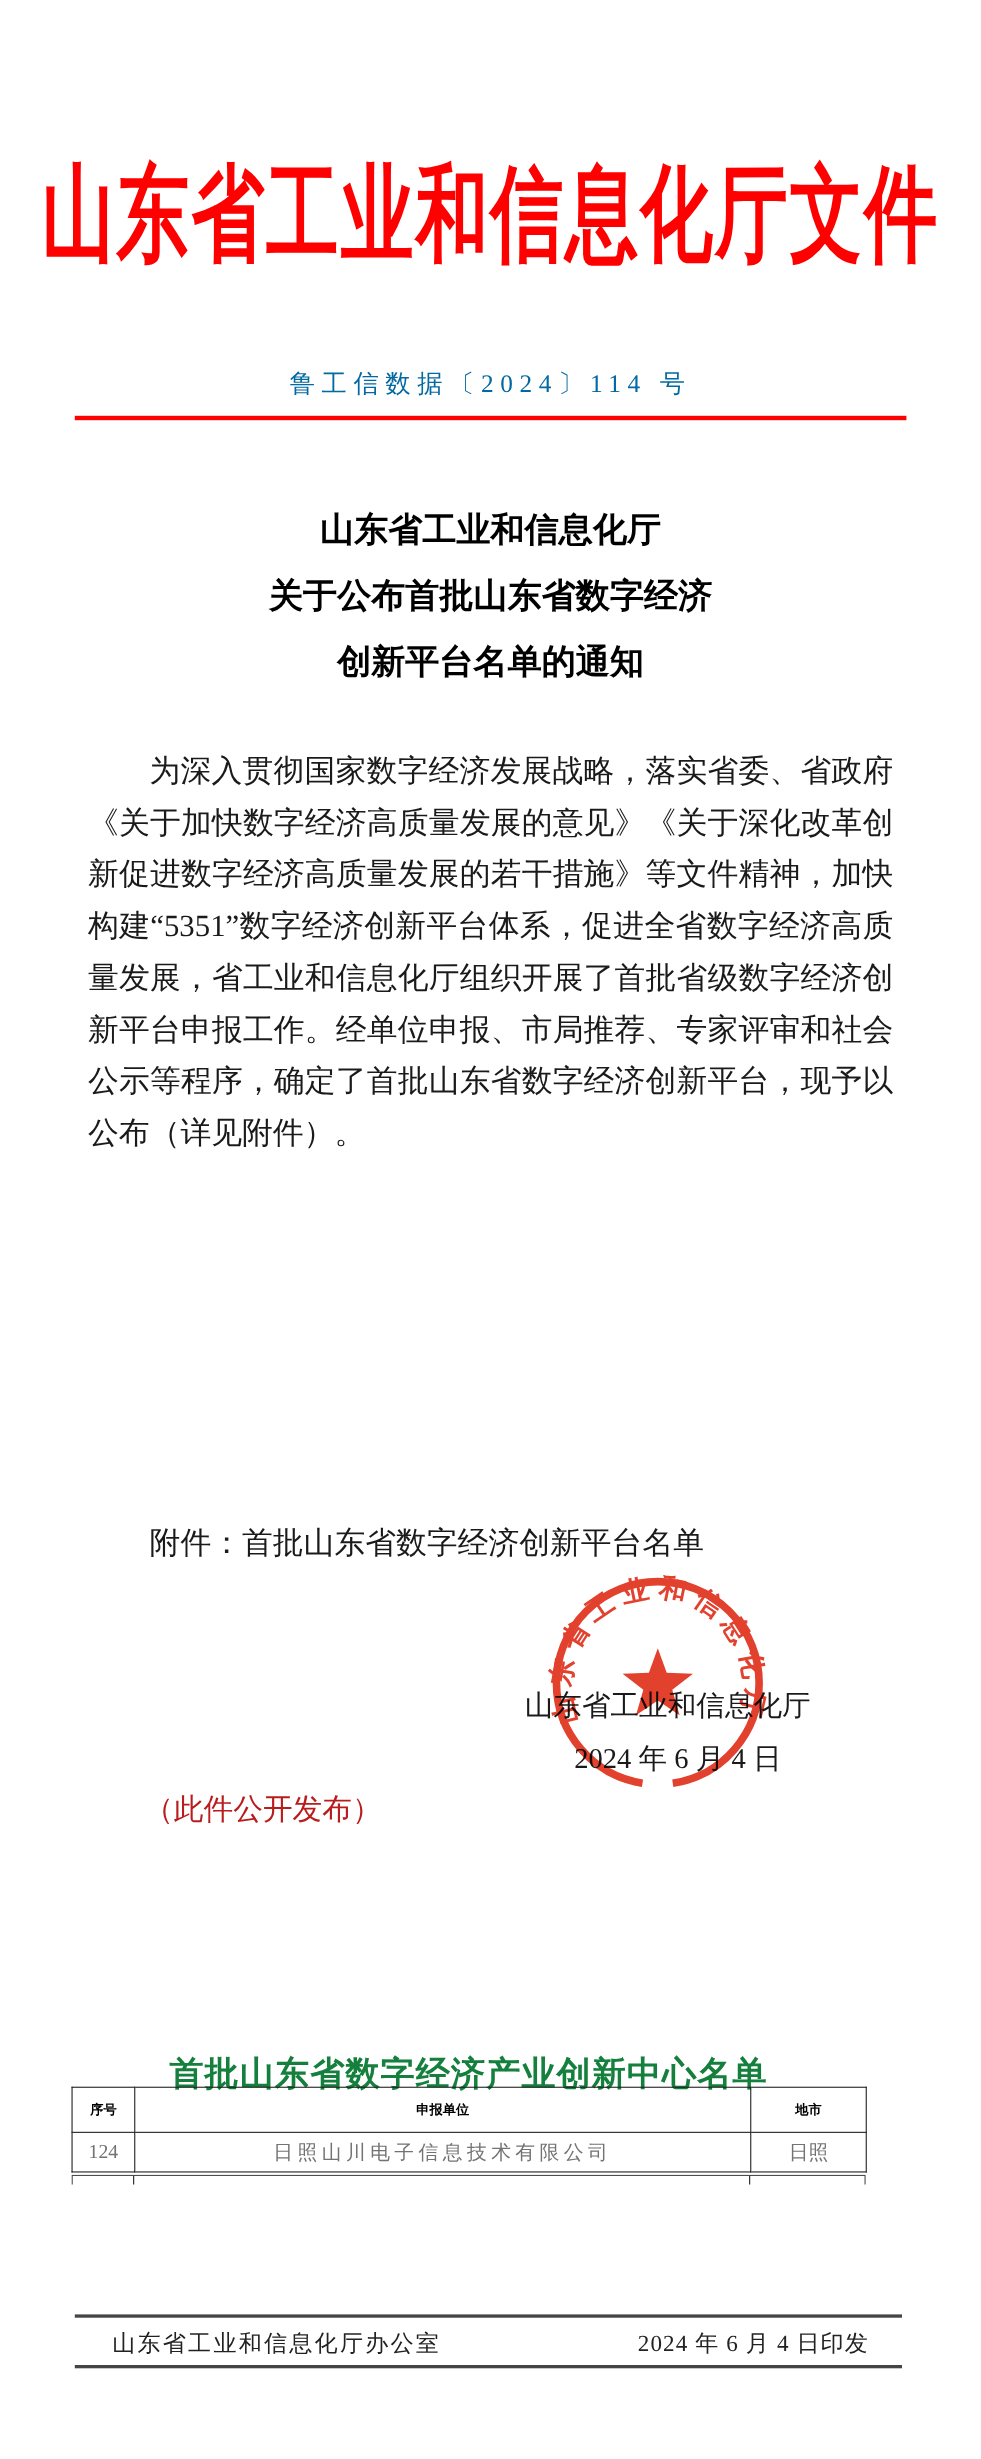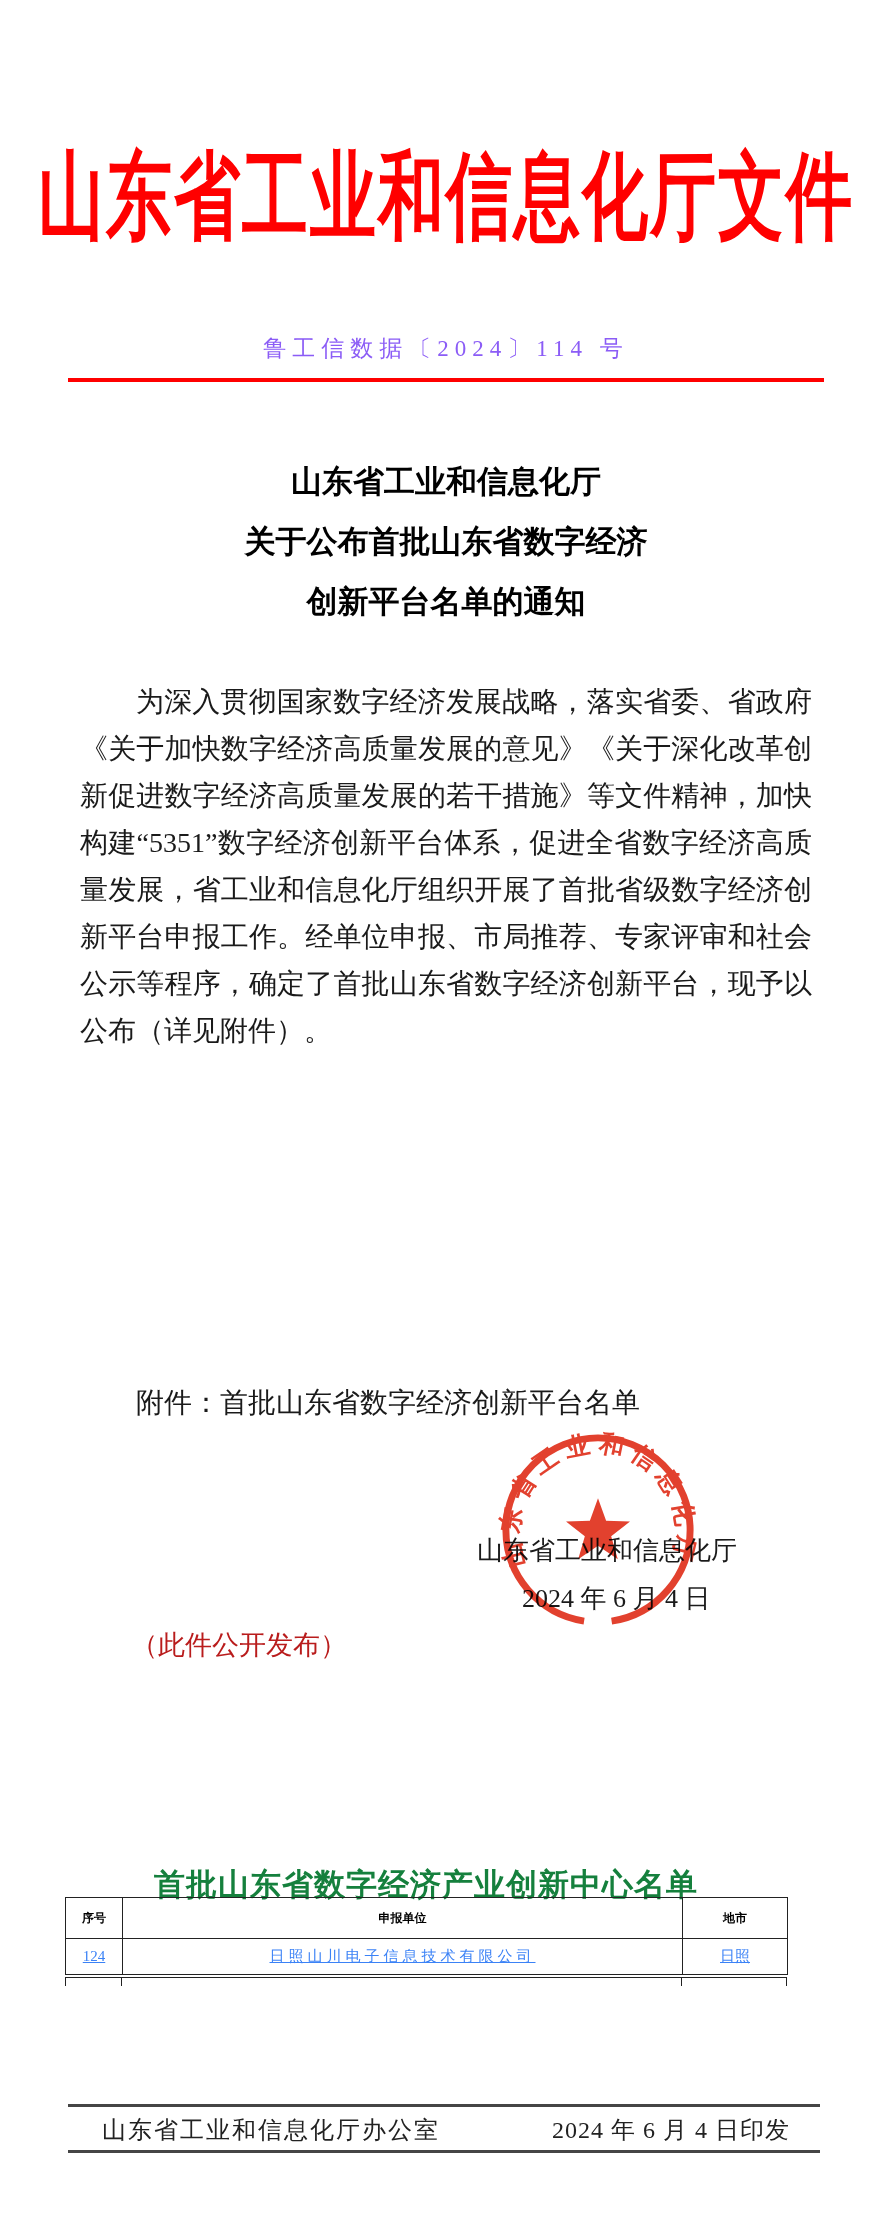--- a/index.html
+++ b/index.html
@@ -28,21 +28,21 @@
     transform: scaleY(1.45);
     transform-origin: center;
     white-space: nowrap;
   }
   .doc-number {
     position: absolute;
     top: 333px; left: 0; right: 0;
     text-align: center;
     font-size: 23px;
     letter-spacing: 6px;
-    color: #8b5cf6;
+    color: #0369a1;
   }
   .red-rule {
     position: absolute;
     top: 378px; left: 68px;
     width: 756px; height: 4px;
     background: #ff0000;
   }
 
   
   .doc-title {
@@ -134,24 +134,23 @@
     vertical-align: middle;
   }
   .attach-table th {
     font-family: "Liberation Sans", "DejaVu Sans", sans-serif;
     font-size: 12px;
     font-weight: bold;
     height: 41px;
     color: #000;
   }
   .attach-table td {
-    font-size: 15px;
+    font-size: 18px;
     height: 36px;
-    color: #3b82f6;
-    text-decoration: underline;
+    color: #737373;
   }
   .attach-table td.company { letter-spacing: 4px; }
   .col-no   { width: 57px; }
   .col-org  { width: 560px; }
   .col-city { width: 105px; }
 
   .table-stub {
     position: absolute;
     top: 1977px; left: 65px;
     width: 722px; height: 9px;
@@ -170,21 +169,21 @@
   .footer-rule.top { top: 2104px; }
   .footer-rule.bottom { top: 2150px; }
   .footer-row {
     position: absolute;
     top: 2112px; left: 68px;
     width: 752px;
     display: flex;
     justify-content: space-between;
     align-items: center;
     height: 36px;
-    font-size: 24px;
+    font-size: 21px;
     color: #222;
   }
   .footer-row .office { padding-left: 34px; letter-spacing: 2px; }
   .footer-row .printed { padding-right: 30px; letter-spacing: 1px; }
 </style>
 </head>
 <body>
 
 <div class="page">
 

